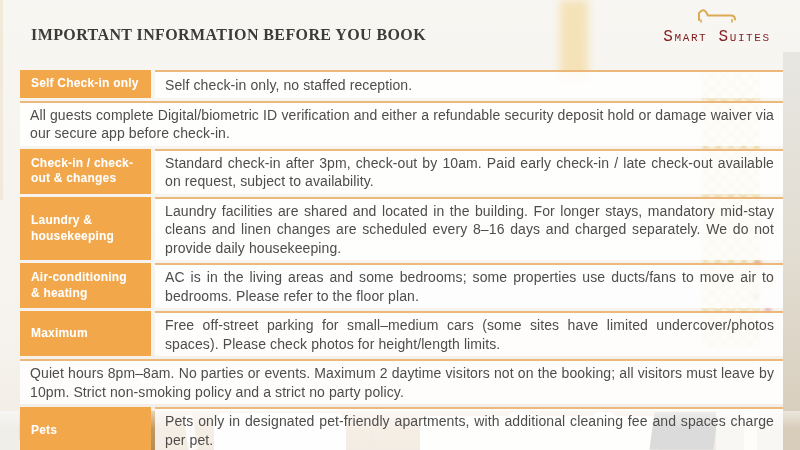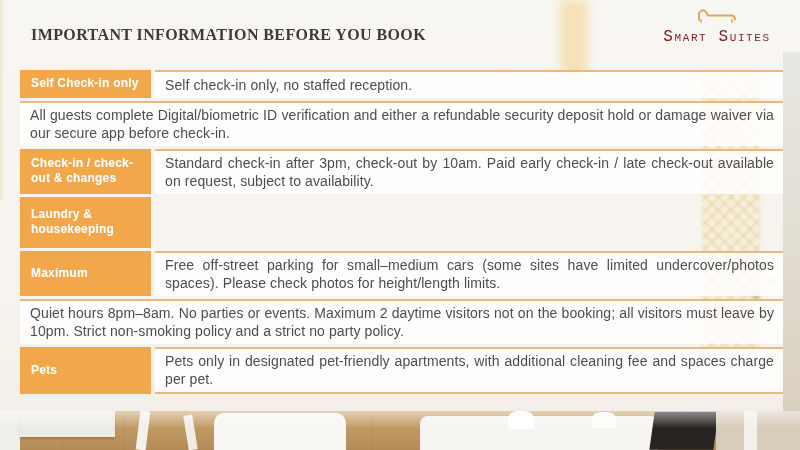--- a/index.html
+++ b/index.html
@@ -143,22 +143,32 @@
       <div class="lbl">Check-in / check-
 out &amp; changes</div>
       <div class="cnt">
           <span class="txt">Standard check-in after 3pm, check-out by 10am. Paid early check-in / late check-out available on request, subject to availability.</span>
         </div>
     </div>
 
     <div class="row r3">
       <div class="lbl">Laundry &amp;
 housekeeping</div>
+      <div class="cnt">
+          <span class="txt">Laundry facilities are shared and located in the building. For longer stays, mandatory mid-stay cleans and linen changes are scheduled every 8–16 days and charged separately. We do not provide daily housekeeping.</span>
+        </div>
     </div>
 
+    <div class="row r4">
+      <div class="lbl">Air-conditioning
+&amp; heating</div>
+      <div class="cnt">
+          <span class="txt">AC is in the living areas and some bedrooms; some properties use ducts/fans to move air to bedrooms. Please refer to the floor plan.</span>
+        </div>
+    </div>
 
     <div class="row r5">
       <div class="lbl">Maximum</div>
       <div class="cnt">
           <span class="txt">Free off-street parking for small–medium cars (some sites have limited undercover/photos spaces). Please check photos for height/length limits.</span>
         </div>
     </div>
 
     <div class="row r6">
       <div class="cnt">

